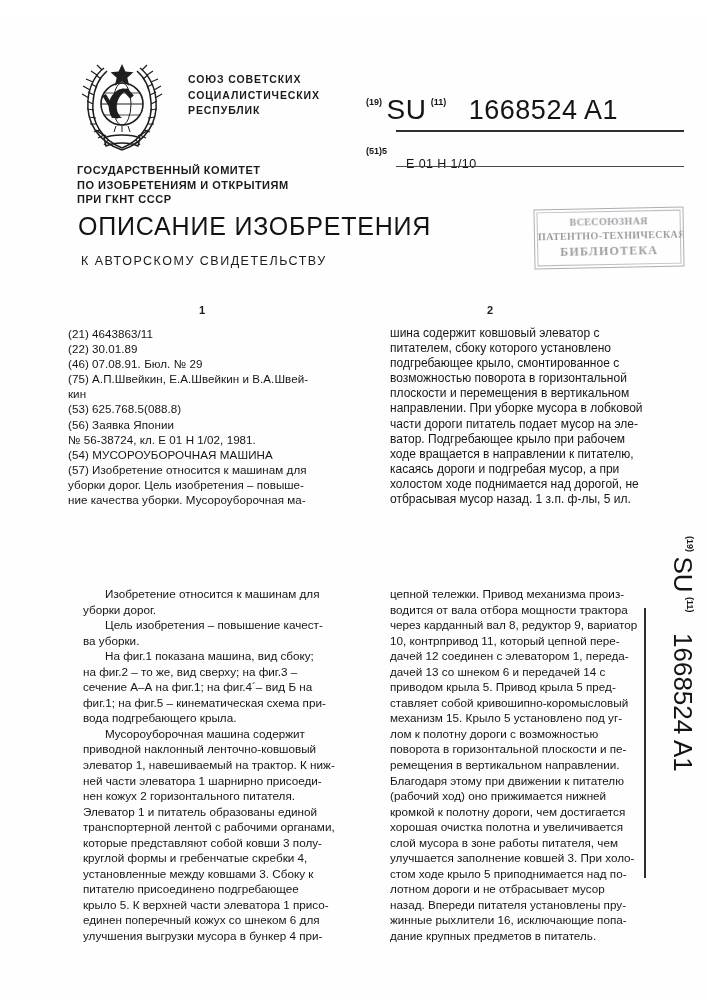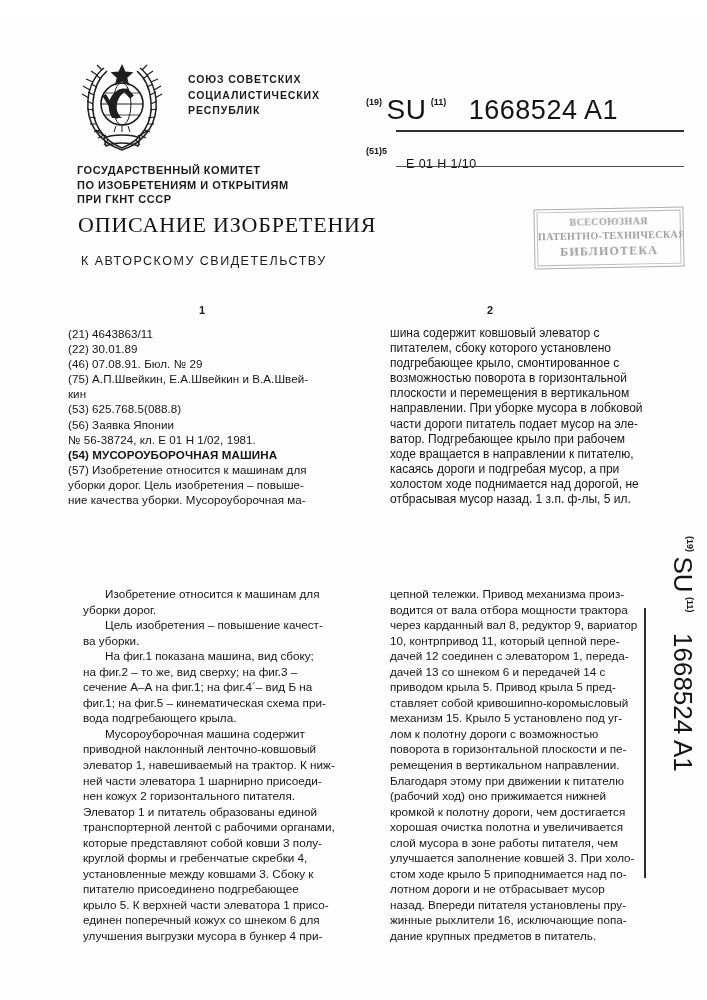--- a/index.html
+++ b/index.html
@@ -105,26 +105,25 @@
     left: 396px; top: 150px;
     width: 288px;
     height: 1.1px;
     background: #4a4a4a;
   }
 
   
   #doc-title {
     position: absolute;
     left: 78px; top: 196px;
-    font-size: 22px;
+    font-size: 25px;
     font-weight: 400;
     letter-spacing: 0.8px;
     color: #131313;
     white-space: nowrap;
-    font-family: Liberation Serif, serif;
   }
   #doc-subtitle {
     position: absolute;
     left: 81px; top: 238px;
     font-size: 12.5px;
     font-weight: 400;
     letter-spacing: 1.5px;
     color: #1b1b1b;
     white-space: nowrap;
   }
@@ -173,21 +172,21 @@
   #bib-block {
     position: absolute;
     left: 68px; top: 310px;
     width: 278px;
     font-size: 11.6px;
     line-height: 15.1px;
     color: #151515;
     letter-spacing: 0.05px;
   }
   #bib-block .bib-line { white-space: nowrap; }
-  #bib-block .bib-title { font-weight: 700; letter-spacing: 0.1px; }
+  #bib-block .bib-title { font-weight: 400; letter-spacing: 0.1px; }
 
   #abstract-block {
     position: absolute;
     left: 390px; top: 310px;
     width: 250px;
     font-size: 12px;
     line-height: 15.1px;
     color: #151515;
     text-align: justify;
   }

